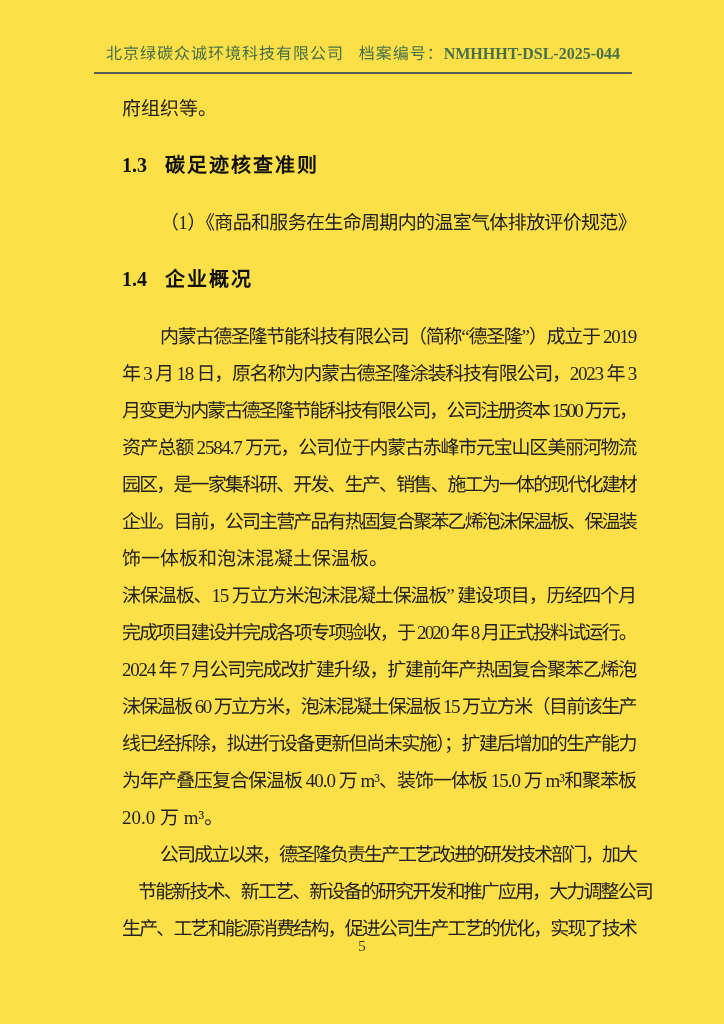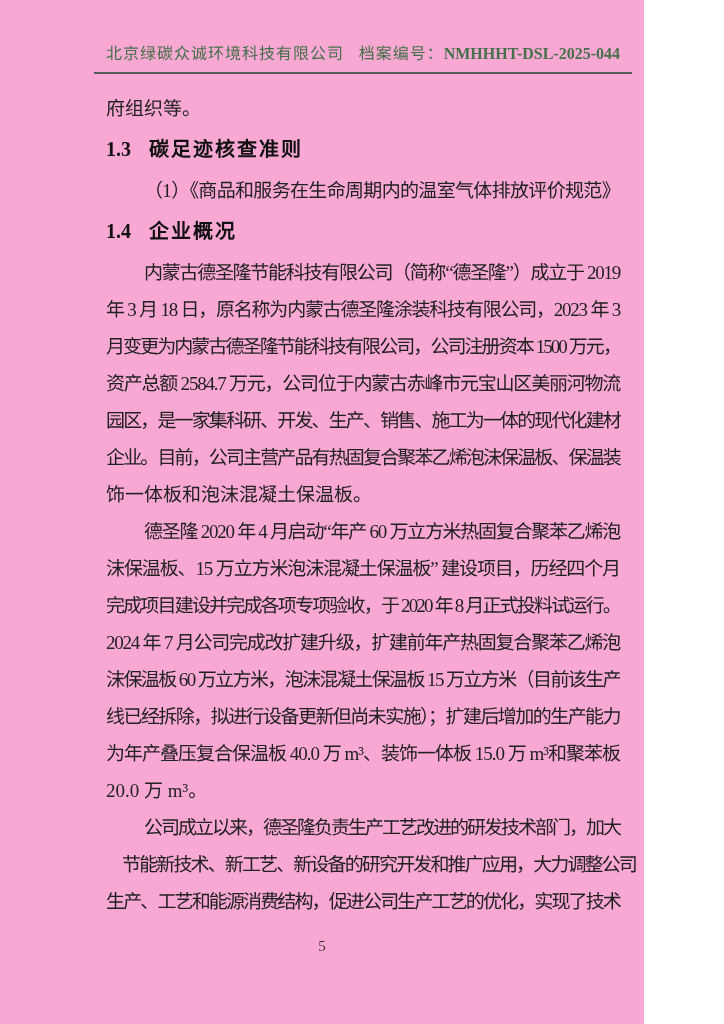--- a/index.html
+++ b/index.html
@@ -2,23 +2,23 @@
 <html lang="zh-CN"><head>
 <meta charset="utf-8">
 <style>
   html, body {
     margin: 0;
     padding: 0;
     background: #ffffff;
   }
   .page {
     position: relative;
-    width: 644px;
+    width: 724px;
     height: 1024px;
-    background: #f9a8d4;
+    background: #fde047;
     overflow: hidden;
     font-family: "Liberation Serif", "DejaVu Serif", serif;
   }
   
   .header {
     position: absolute;
     left: 94px;
     width: 538px;
     top: 44px;
     display: flex;
@@ -32,41 +32,41 @@
     color: #45704a;
     letter-spacing: 1px;
   }
   .header .file-no {
     font-weight: bold;
     letter-spacing: 0;
   }
   
   .content {
     position: absolute;
-    left: 106px;
+    left: 122px;
     top: 90px;
     width: 514px;
     color: #212121;
   }
   .line {
     font-size: 19px;
     line-height: 37px;
     white-space: nowrap;
     overflow: visible;
   }
   .line.indent {
     padding-left: 38px;
     box-sizing: border-box;
     text-align: right;
   }
   .heading {
     font-size: 20px;
     font-weight: bold;
     line-height: 37px;
-    margin: 4px 0;
+    margin: 20px 0;
     color: #111111;
     white-space: nowrap;
   }
   .heading .h-num {
     display: inline-block;
     margin-right: 18px;
     letter-spacing: 0;
   }
   .heading .h-title {
     letter-spacing: 2px;
@@ -99,21 +99,20 @@
       <div class="heading"><span class="h-num">1.3</span><span class="h-title">碳足迹核查准则</span></div>
       <div class="line indent"><span style="letter-spacing: -0.667245px;">（1）《商品和服务在生命周期内的温室气体排放评价规范》</span></div>
       <div class="heading"><span class="h-num">1.4</span><span class="h-title">企业概况</span></div>
       <div class="line indent"><span style="letter-spacing: -1.27823px;">内蒙古德圣隆节能科技有限公司（简称“德圣隆”）成立于 2019</span></div>
       <div class="line"><span style="letter-spacing: -1.2241px;">年 3 月 18 日，原名称为内蒙古德圣隆涂装科技有限公司，2023 年 3</span></div>
       <div class="line"><span style="letter-spacing: -1.92693px;">月变更为内蒙古德圣隆节能科技有限公司，公司注册资本 1500 万元，</span></div>
       <div class="line"><span style="letter-spacing: -1.2284px;">资产总额 2584.7 万元，公司位于内蒙古赤峰市元宝山区美丽河物流</span></div>
       <div class="line"><span style="letter-spacing: -1.86719px;">园区，是一家集科研、开发、生产、销售、施工为一体的现代化建材</span></div>
       <div class="line"><span style="letter-spacing: -1.86719px; margin-top: 47px;">企业。目前，公司主营产品有热固复合聚苯乙烯泡沫保温板、保温装</span></div>
       <div class="line"><span>饰一体板和泡沫混凝土保温板。</span></div>
-      <div class="line indent"><span style="letter-spacing: -1.26215px;">德圣隆 2020 年 4 月启动“年产 60 万立方米热固复合聚苯乙烯泡</span></div>
       <div class="line"><span style="letter-spacing: -1.12305px;">沫保温板、15 万立方米泡沫混凝土保温板” 建设项目，历经四个月</span></div>
       <div class="line"><span style="letter-spacing: -1.81988px;">完成项目建设并完成各项专项验收，于 2020 年 8 月正式投料试运行。</span></div>
       <div class="line"><span style="letter-spacing: -1.2284px;">2024 年 7 月公司完成改扩建升级，扩建前年产热固复合聚苯乙烯泡</span></div>
       <div class="line"><span style="letter-spacing: -1.60045px; margin-top: 36px;">沫保温板 60 万立方米，泡沫混凝土保温板 15 万立方米（目前该生产</span></div>
       <div class="line"><span style="letter-spacing: -1.55052px;">线已经拆除，拟进行设备更新但尚未实施）；扩建后增加的生产能力</span></div>
       <div class="line"><span style="letter-spacing: -0.998828px;">为年产叠压复合保温板 40.0 万 m³、装饰一体板 15.0 万 m³和聚苯板</span></div>
       <div class="line"><span>20.0 万 m³。</span></div>
       <div class="line indent"><span style="letter-spacing: -2.00056px;">公司成立以来，德圣隆负责生产工艺改进的研发技术部门，加大</span></div>
       <div class="line"><span style="letter-spacing: -1.86719px; margin-left: 16px;">节能新技术、新工艺、新设备的研究开发和推广应用，大力调整公司</span></div>
       <div class="line"><span style="letter-spacing: -1.86719px;">生产、工艺和能源消费结构，促进公司生产工艺的优化，实现了技术</span></div>

